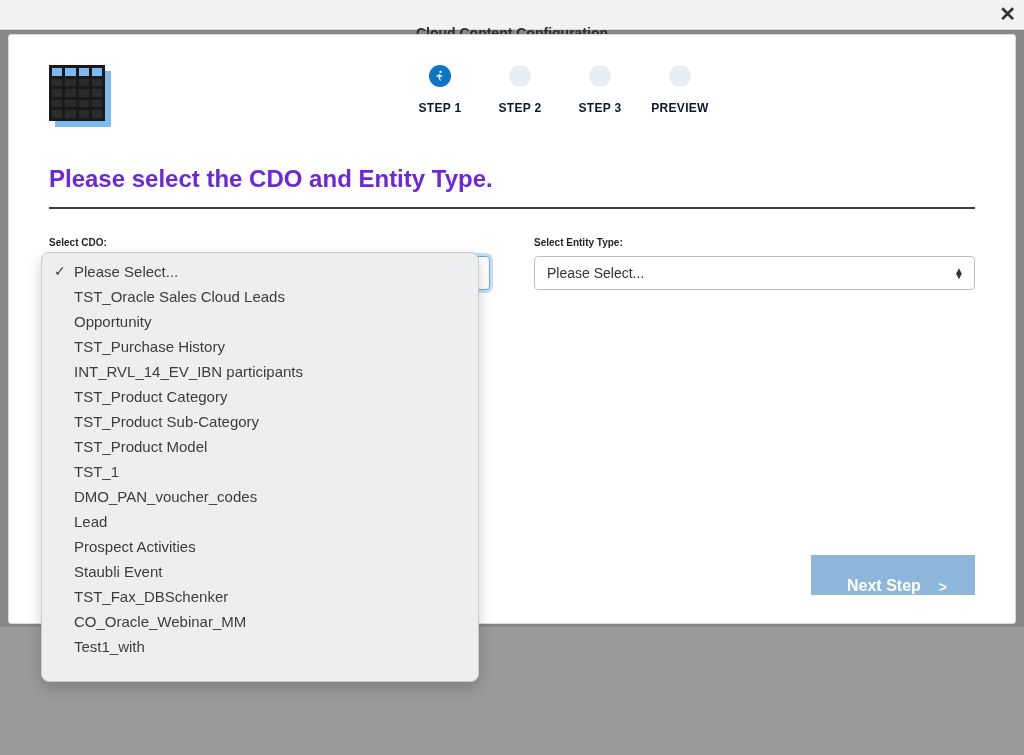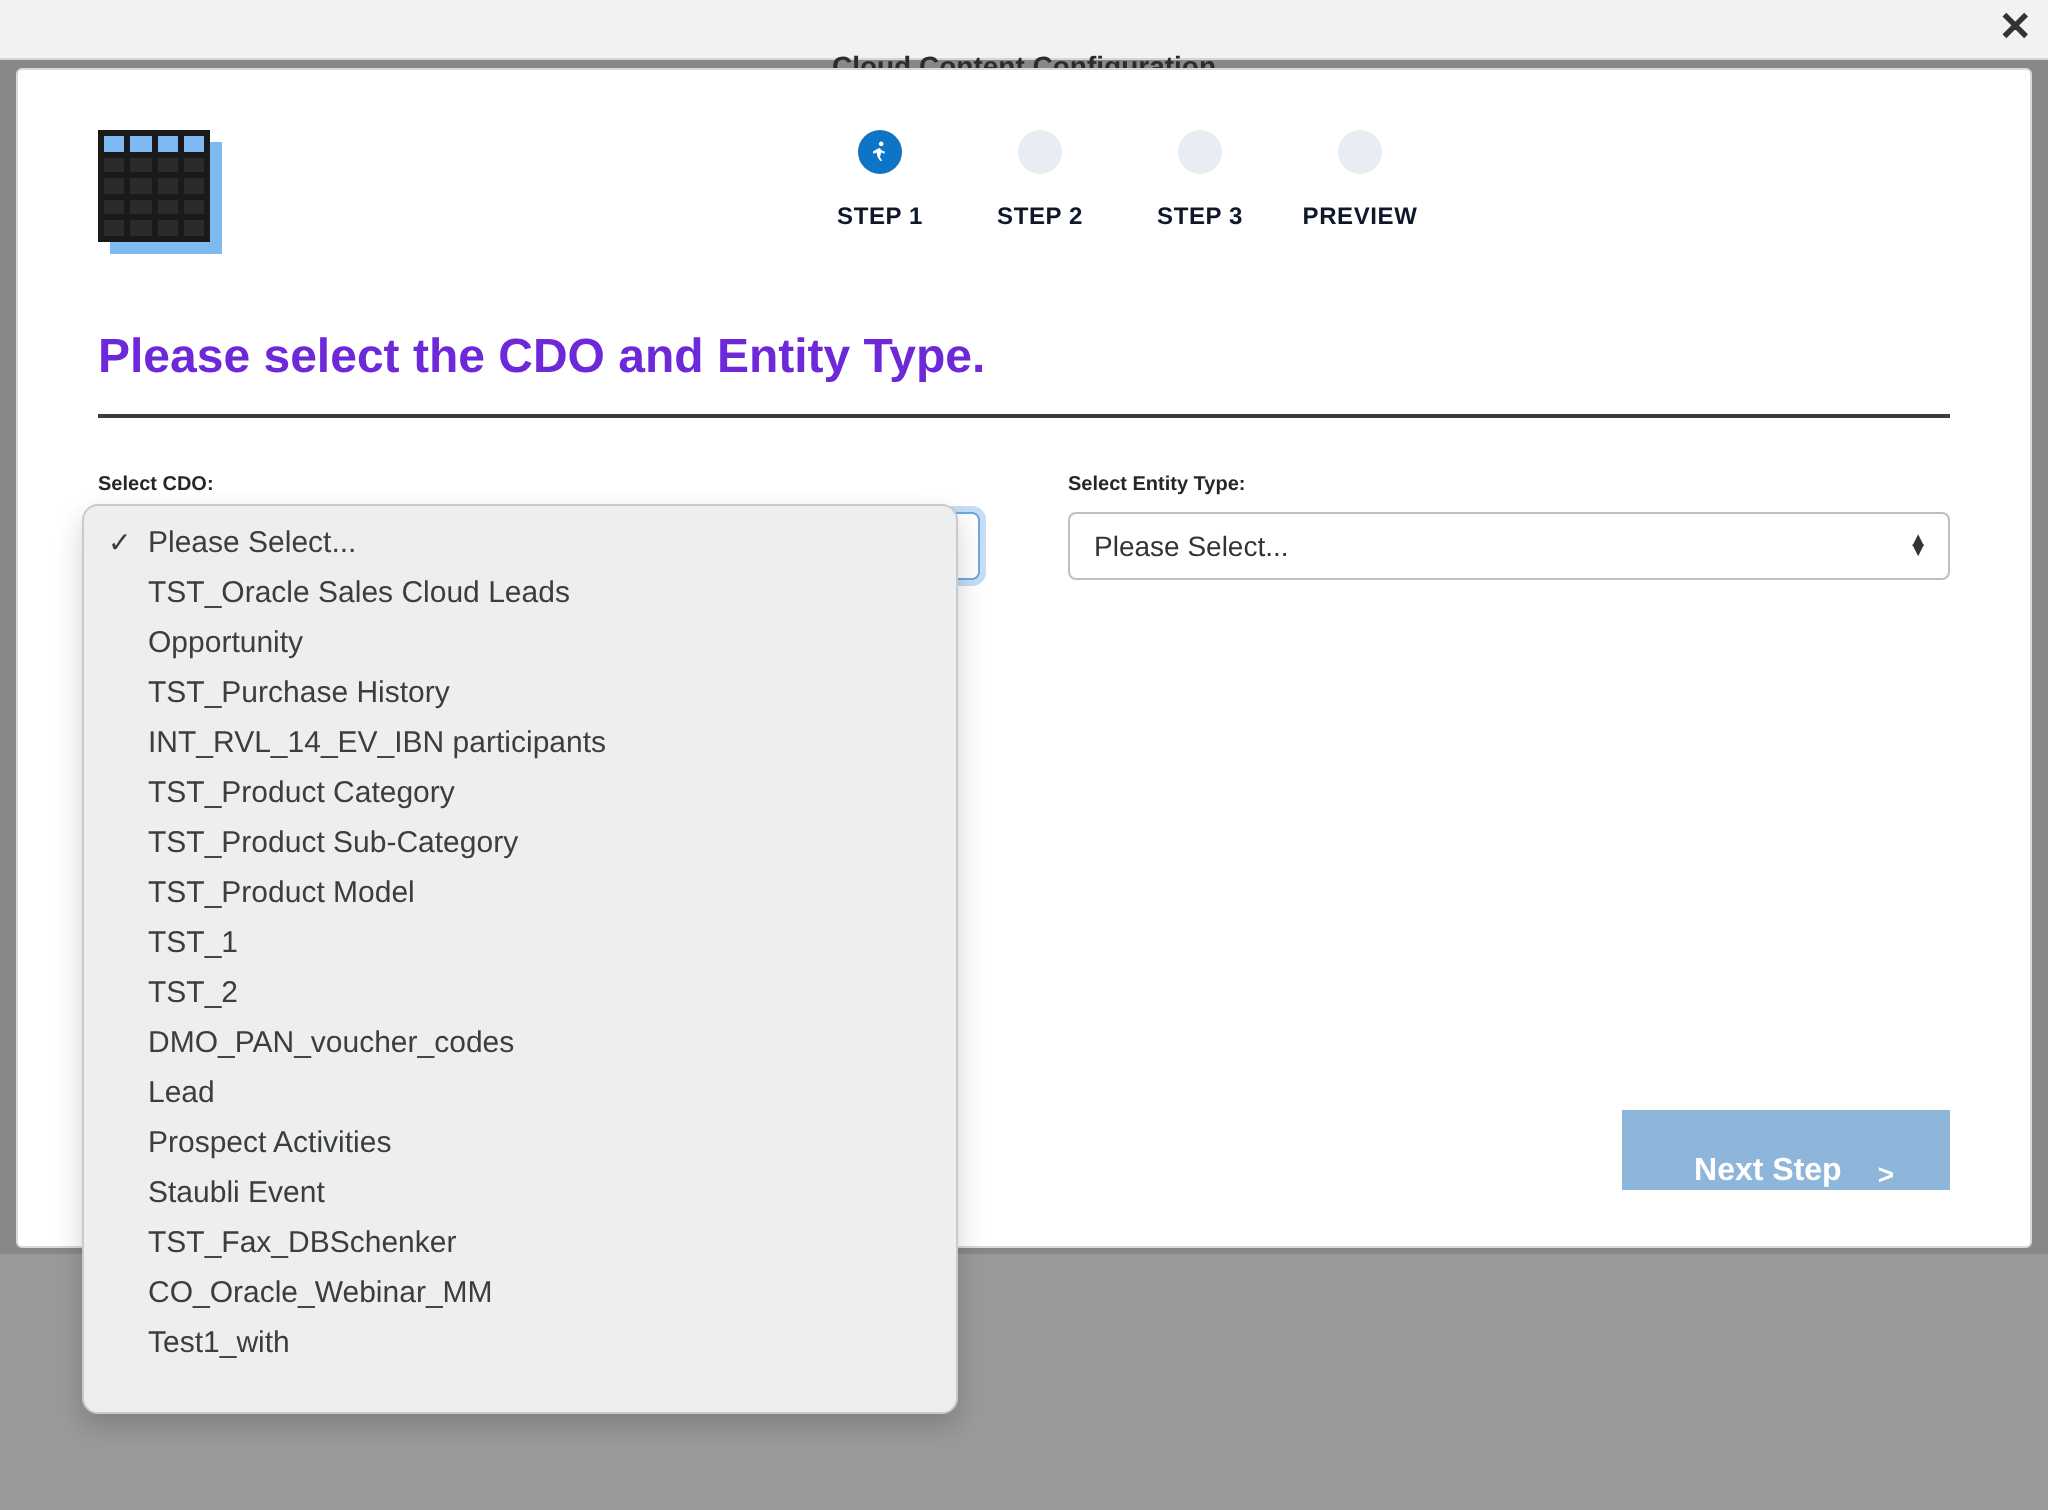--- a/index.html
+++ b/index.html
@@ -263,21 +263,20 @@
 
     <div class="item selected">Please Select...</div>
       <div class="item">TST_Oracle Sales Cloud Leads</div>
       <div class="item">Opportunity</div>
       <div class="item">TST_Purchase History</div>
       <div class="item">INT_RVL_14_EV_IBN participants</div>
       <div class="item">TST_Product Category</div>
       <div class="item">TST_Product Sub-Category</div>
       <div class="item">TST_Product Model</div>
       <div class="item">TST_1</div>
-      <div class="item">TST_2</div>
       <div class="item">DMO_PAN_voucher_codes</div>
       <div class="item">Lead</div>
       <div class="item">Prospect Activities</div>
       <div class="item">Staubli Event</div>
       <div class="item">TST_Fax_DBSchenker</div>
       <div class="item">CO_Oracle_Webinar_MM</div>
       <div class="item">Test1_with</div>
   </div>
 
 </div>

